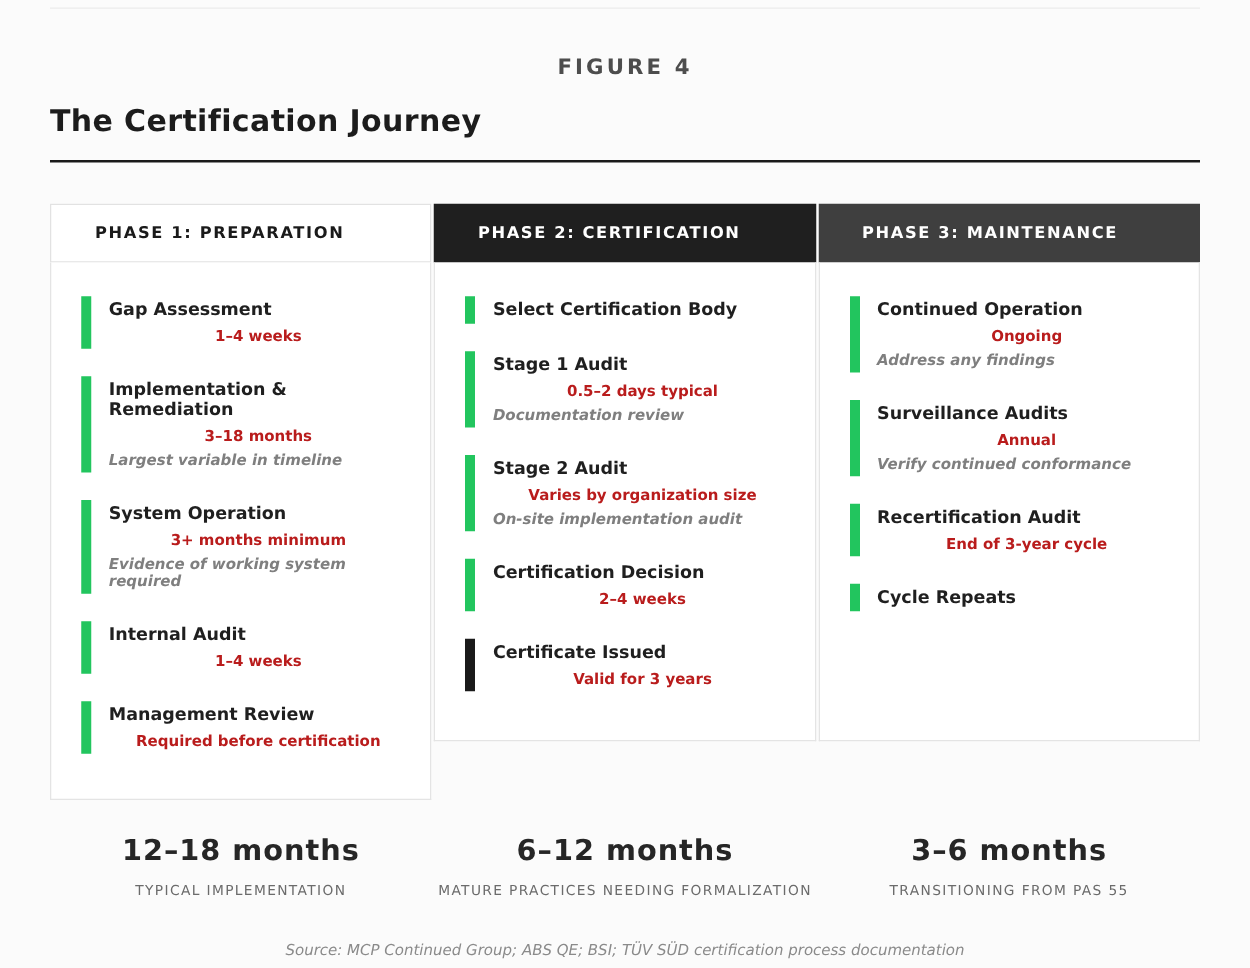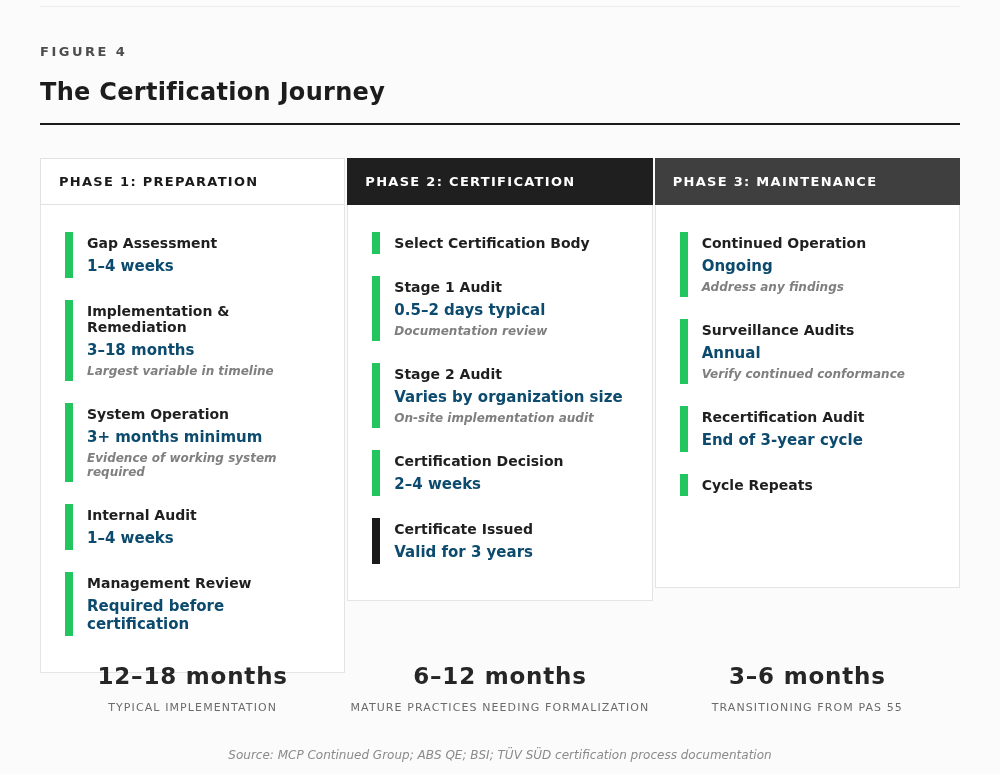--- a/index.html
+++ b/index.html
@@ -9,23 +9,24 @@
     font-family: "DejaVu Sans", "Liberation Sans", sans-serif;
     color: #1c1c1c;
     position: relative;
     overflow: hidden;
   }
   .page { padding: 6px 40px 0 40px; }
   .top-rule { border-top: 1px solid #ececec; }
 
   .figure-label {
     margin-top: 37px;
-    font-size: 13px; font-weight: bold;
+    font-size: 17px; font-weight: bold;
     letter-spacing: 2.5px;
     color: #4d4d4d;
+    text-align: center;
   }
   .page-title {
     margin-top: 19px;
     font-size: 24px; font-weight: bold;
     letter-spacing: 0.3px;
     color: #1c1c1c;
   }
   .title-rule {
     margin-top: 17px;
     border-top: 2px solid #1a1a1a;
@@ -33,21 +34,21 @@
 
   .columns {
     margin-top: 33px;
     display: flex; gap: 2px;
     height: 430px;
   }
   .column { flex: 1; display: flex; flex-direction: column; min-width: 0; }
   .col-header {
     height: 47px; flex: none;
     display: flex; align-items: center;
-    padding: 0 18px;
+    padding: 0 35px;
     font-size: 13px; font-weight: bold;
     letter-spacing: 1.3px;
     white-space: nowrap;
   }
   .col-header.light { background: #ffffff; color: #1a1a1a; border: 1px solid #e2e2e2; }
   .col-header.dark   { background: #1f1f1f; color: #ffffff; }
   .col-header.medium { background: #3f3f3f; color: #ffffff; }
   .col-body {
     flex: 1;
     background: #ffffff;
@@ -55,21 +56,21 @@
     padding: 27px 18px 14px 24px;
   }
   .step-item {
     border-left: 8px solid #22c55e;
     padding: 3px 0 3px 14px;
     margin-bottom: 22px;
     font-weight: bold;
   }
   .step-item.highlight { border-left-color: #1a1a1a; }
   .step-title { font-size: 14px; color: #1f1f1f; }
-  .step-meta  { font-size: 15px; color: #0c4a6e; margin-top: 6px; }
+  .step-meta  { font-size: 12px; color: #b91c1c; margin-top: 6px; text-align: center; }
   .step-note  { font-size: 12px; color: #7f7f7f; font-style: italic; margin-top: 5px; }
 
   .summaries {
     margin-top: 75px;
     display: flex; gap: 2px;
   }
   .summary { flex: 1; text-align: center; }
   .summary-duration {
     font-size: 23px; font-weight: bold;
     letter-spacing: 0.8px;

